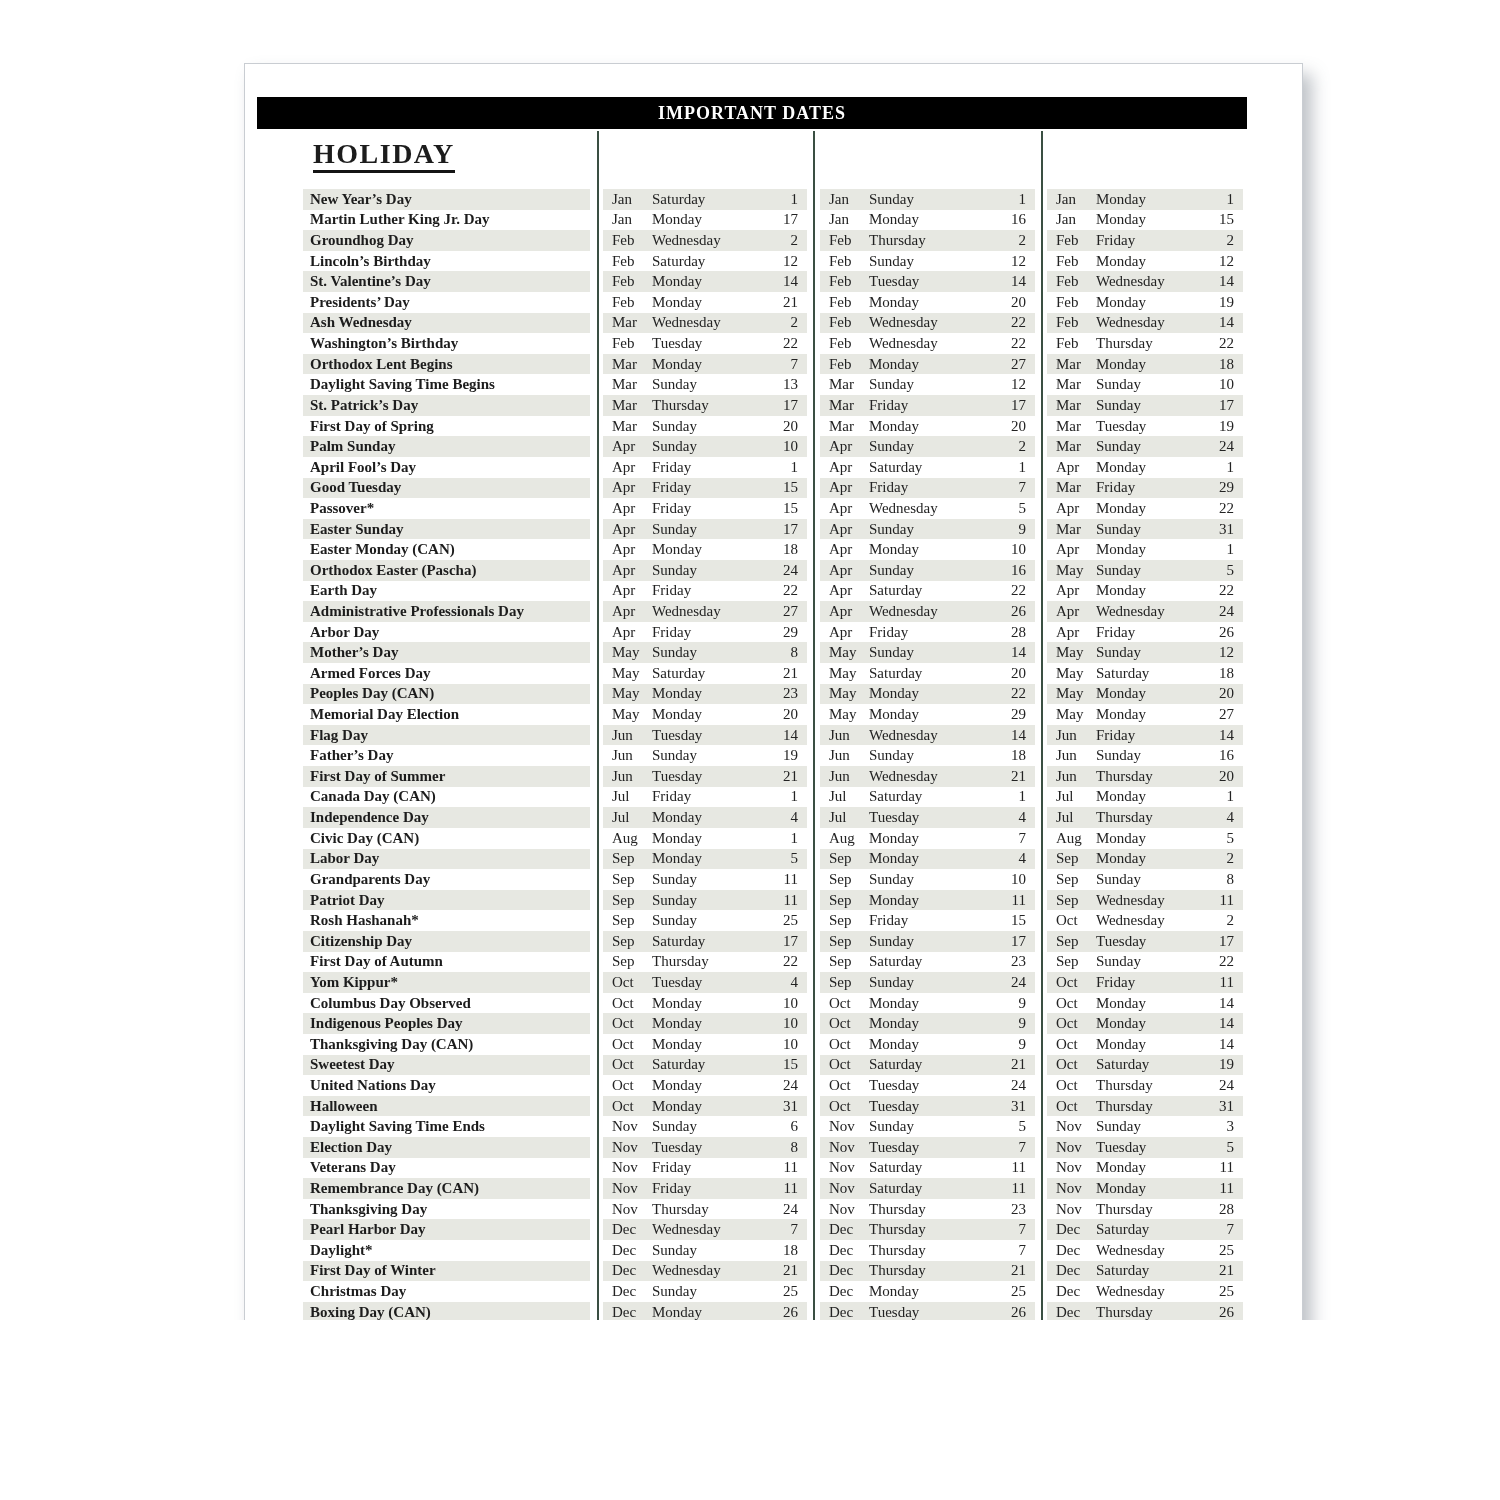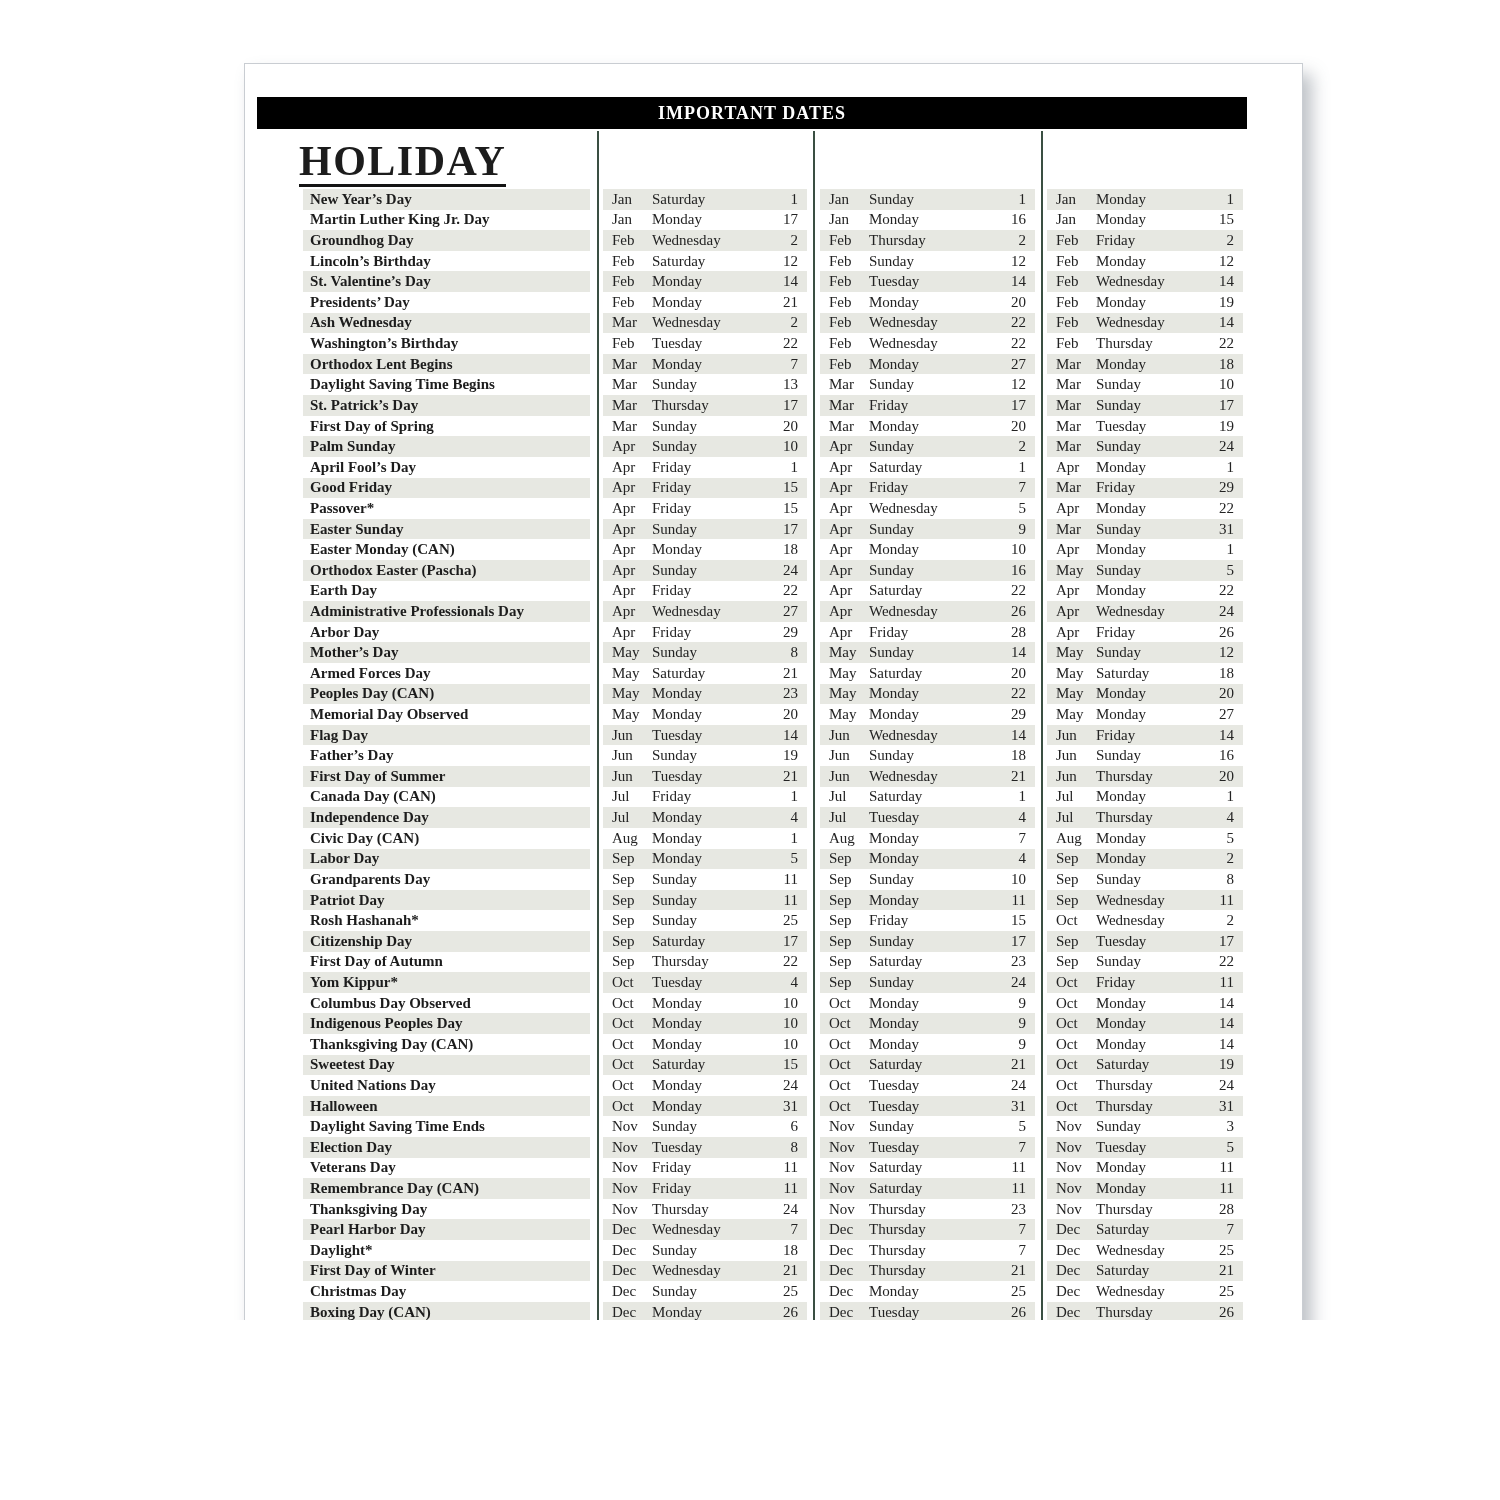--- a/index.html
+++ b/index.html
@@ -11,22 +11,22 @@
     position:absolute;left:220px;top:63px;width:1057px;height:1369px;
     background:#ffffff;border:1px solid #c9cdd2;
     box-shadow:9px 11px 16px rgba(110,120,130,.45);
   }
   .banner{
     position:absolute;left:12px;top:33px;width:990px;height:32px;
     background:#000000;color:#ffffff;
     font-weight:bold;font-size:18px;line-height:32px;text-align:center;letter-spacing:1px;
   }
   .section-title{
-    position:absolute;left:54px;top:76px;
-    font-weight:bold;font-size:42px;letter-spacing:1.5px;line-height:1;
+    position:absolute;left:68px;top:76px;
+    font-weight:bold;font-size:28px;letter-spacing:1.5px;line-height:1;
     border-bottom:3.5px solid #141414;padding-bottom:2px;display:inline-block;
   }
   .divider{
     position:absolute;top:67px;width:2px;height:1220px;background:#3a4f42;
   }
   .divider.d1{left:352px;}
   .divider.d2{left:568px;}
   .divider.d3{left:796px;}
   .holiday-table{
     position:absolute;left:58px;top:125px;width:940px;
@@ -353,21 +353,21 @@
             <span class="day-num">1</span>
           </div>
           <div></div>
           <div class="cell block">
             <span class="month">Apr</span>
             <span class="weekday">Monday</span>
             <span class="day-num">1</span>
           </div>
         </div>
         <div class="row">
-          <div class="cell name">Good Friday</div>
+          <div class="cell name">Good Tuesday</div>
           <div></div>
           <div class="cell block">
             <span class="month">Apr</span>
             <span class="weekday">Friday</span>
             <span class="day-num">15</span>
           </div>
           <div></div>
           <div class="cell block">
             <span class="month">Apr</span>
             <span class="weekday">Friday</span>
@@ -584,21 +584,21 @@
             <span class="day-num">22</span>
           </div>
           <div></div>
           <div class="cell block">
             <span class="month">May</span>
             <span class="weekday">Monday</span>
             <span class="day-num">20</span>
           </div>
         </div>
         <div class="row">
-          <div class="cell name">Memorial Day Observed</div>
+          <div class="cell name">Memorial Day Election</div>
           <div></div>
           <div class="cell block">
             <span class="month">May</span>
             <span class="weekday">Monday</span>
             <span class="day-num">20</span>
           </div>
           <div></div>
           <div class="cell block">
             <span class="month">May</span>
             <span class="weekday">Monday</span>

